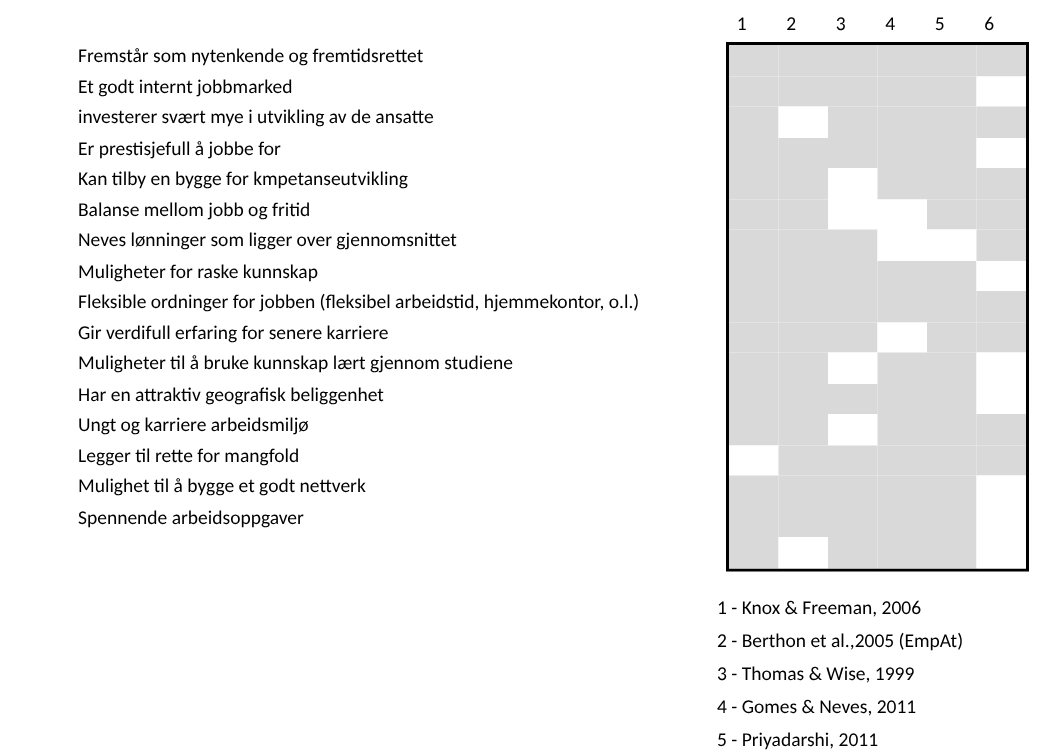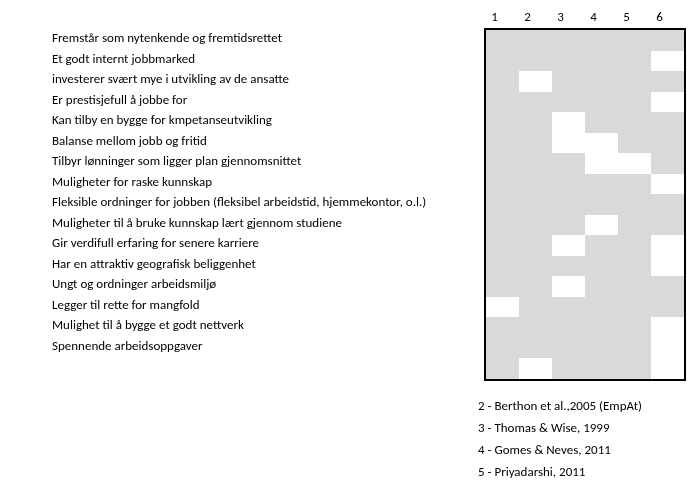--- a/index.html
+++ b/index.html
@@ -93,27 +93,27 @@
   </div>
 
   <div class="grid-area">
     <div class="labels" id="row-labels">
         <div class="row-label">Fremstår som nytenkende og fremtidsrettet</div>
         <div class="row-label">Et godt internt jobbmarked</div>
         <div class="row-label">investerer svært mye i utvikling av de ansatte</div>
         <div class="row-label">Er prestisjefull å jobbe for</div>
         <div class="row-label">Kan tilby en bygge for kmpetanseutvikling</div>
         <div class="row-label">Balanse mellom jobb og fritid</div>
-        <div class="row-label">Tilbyr lønninger som ligger plan gjennomsnittet</div>
+        <div class="row-label">Neves lønninger som ligger over gjennomsnittet</div>
         <div class="row-label">Muligheter for raske kunnskap</div>
         <div class="row-label">Fleksible ordninger for jobben (fleksibel arbeidstid, hjemmekontor, o.l.)</div>
+        <div class="row-label">Gir verdifull erfaring for senere karriere</div>
         <div class="row-label">Muligheter til å bruke kunnskap lært gjennom studiene</div>
-        <div class="row-label">Gir verdifull erfaring for senere karriere</div>
         <div class="row-label">Har en attraktiv geografisk beliggenhet</div>
-        <div class="row-label">Ungt og ordninger arbeidsmiljø</div>
+        <div class="row-label">Ungt og karriere arbeidsmiljø</div>
         <div class="row-label">Legger til rette for mangfold</div>
         <div class="row-label">Mulighet til å bygge et godt nettverk</div>
         <div class="row-label">Spennende arbeidsoppgaver</div>
       </div>
     <div class="body-rows" id="matrix-body">
         <div class="mrow">
           <div class="cell on"></div>
           <div class="cell on"></div>
           <div class="cell on"></div>
           <div class="cell on"></div>
@@ -245,19 +245,20 @@
           <div class="cell off"></div>
           <div class="cell on"></div>
           <div class="cell on"></div>
           <div class="cell on"></div>
           <div class="cell off"></div>
         </div>
       </div>
   </div>
 
   <div class="legend" id="legend">
+      <div>1 - Knox &amp; Freeman, 2006</div>
       <div>2 - Berthon et al.,2005 (EmpAt)</div>
       <div>3 - Thomas &amp; Wise, 1999</div>
       <div>4 - Gomes &amp; Neves, 2011</div>
       <div>5 - Priyadarshi, 2011</div>
     </div>
 
 </div>
 
 </body></html>

